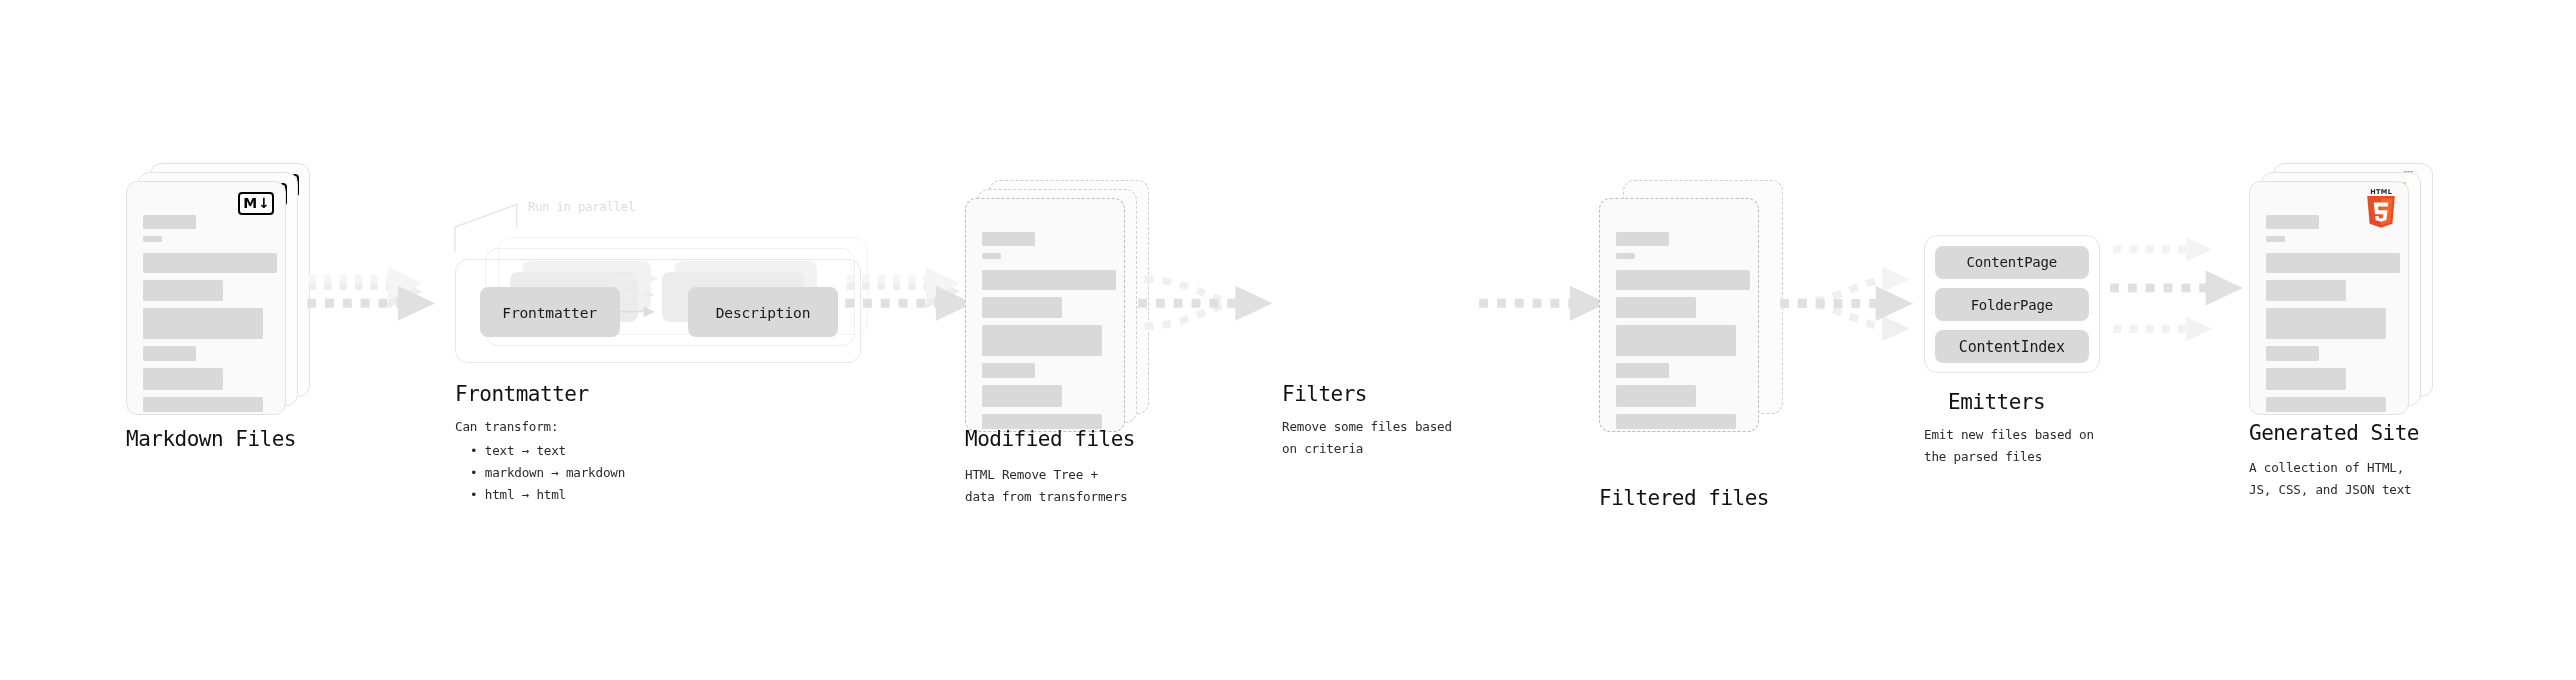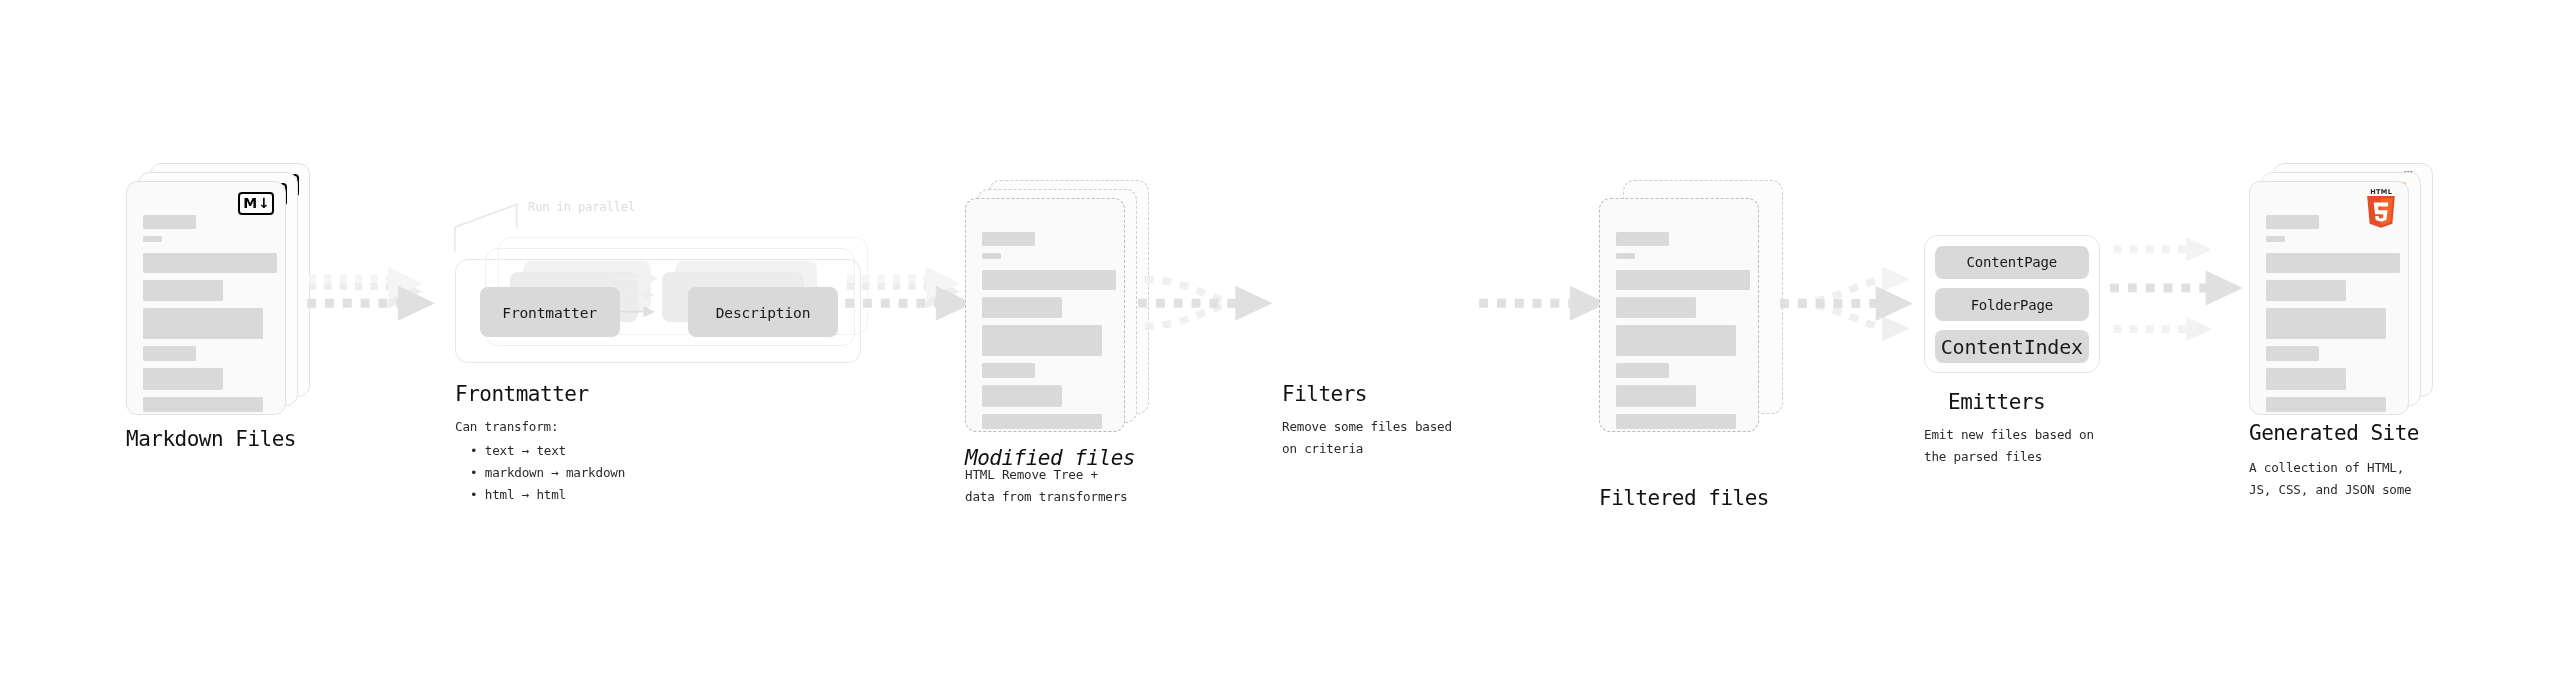--- a/index.html
+++ b/index.html
@@ -260,21 +260,21 @@
         <div class="ln" style="width:18.7px;height:5.7px;margin-bottom:10.6px;"></div>
         <div class="ln" style="width:134px;height:20.3px;"></div>
         <div class="ln" style="width:80px;height:20.3px;"></div>
         <div class="ln" style="width:120px;height:31px;"></div>
         <div class="ln" style="width:53px;height:14.6px;"></div>
         <div class="ln" style="width:80px;height:22px;"></div>
         <div class="ln" style="width:120px;height:14.6px;"></div>
       </div>
     </div>
   </div>
-  <div class="title" style="left:965px; top:446px;font-style:italic;">Modified files</div>
+  <div class="title" style="left:965px; top:427px;">Modified files</div>
   <div class="sub" style="left:965px; top:465px;">HTML Remove Tree +</div>
   <div class="sub" style="left:965px; top:487px;">data from transformers</div>
 
   <svg class="abs-svg" style="left:1138px; top:268px;" width="146" height="81" viewBox="0 0 180 100">
     <g stroke="#f0f0f0" stroke-width="9" fill="none" stroke-dasharray="11 11" stroke-linecap="butt">
       <path d="M8 14 C60 14, 80 36, 118 43"></path>
       <path d="M8 72 C60 72, 80 50, 118 44"></path>
     </g>
     <g fill="#e0e0e0">
       <rect x="0" y="38" width="11" height="11"></rect>
@@ -338,21 +338,21 @@
         <rect x="66" y="70" width="11" height="11"></rect>
       <rect x="88" y="70" width="11" height="11"></rect>
         <rect x="110" y="70" width="11" height="11"></rect>
       <polygon points="118,54 164,75.5 118,97"></polygon>
     </g>
   </svg>
 
   <div class="group-box" style="left:1924px; top:228px; width:176px; height:138px;">
     <div class="pill" style="left:9.8px; top:9.8px; width:154px; height:33px; font-size:14px;">ContentPage</div>
     <div class="pill" style="left:9.8px; top:52px; width:154px; height:33px; font-size:14px;">FolderPage</div>
-    <div class="pill" style="left:9.8px; top:94px; width:154px; height:33px; font-size:20px;">ContentIndex</div>
+    <div class="pill" style="left:9.8px; top:94px; width:154px; height:33px; font-size:15px;">ContentIndex</div>
   </div>
   <div class="title" style="left:1924px; top:390px;margin-left:24px;">Emitters</div>
   <div class="sub" style="left:1924px; top:425px;">Emit new files based on</div>
   <div class="sub" style="left:1924px; top:447px;">the parsed files</div>
 
   <svg class="abs-svg" style="left:2110px; top:229px;" width="146" height="122" viewBox="0 0 180 150">
     <g fill="#f3f3f3">
       <rect x="4" y="20" width="10" height="10"></rect>
         <rect x="24" y="20" width="10" height="10"></rect>
       <rect x="44" y="20" width="10" height="10"></rect>
@@ -410,16 +410,16 @@
         <div class="ln" style="width:80px;height:20.3px;"></div>
         <div class="ln" style="width:120px;height:31px;"></div>
         <div class="ln" style="width:53px;height:14.6px;"></div>
         <div class="ln" style="width:80px;height:22px;"></div>
         <div class="ln" style="width:120px;height:14.6px;"></div>
       </div>
     </div>
   </div>
   <div class="title" style="left:2249px; top:421px;">Generated Site</div>
   <div class="sub" style="left:2249px; top:458px;">A collection of HTML,</div>
-  <div class="sub" style="left:2249px; top:480px;">JS, CSS, and JSON some</div>
+  <div class="sub" style="left:2249px; top:480px;">JS, CSS, and JSON text</div>
 
 </div>
 
 
 </body></html>

